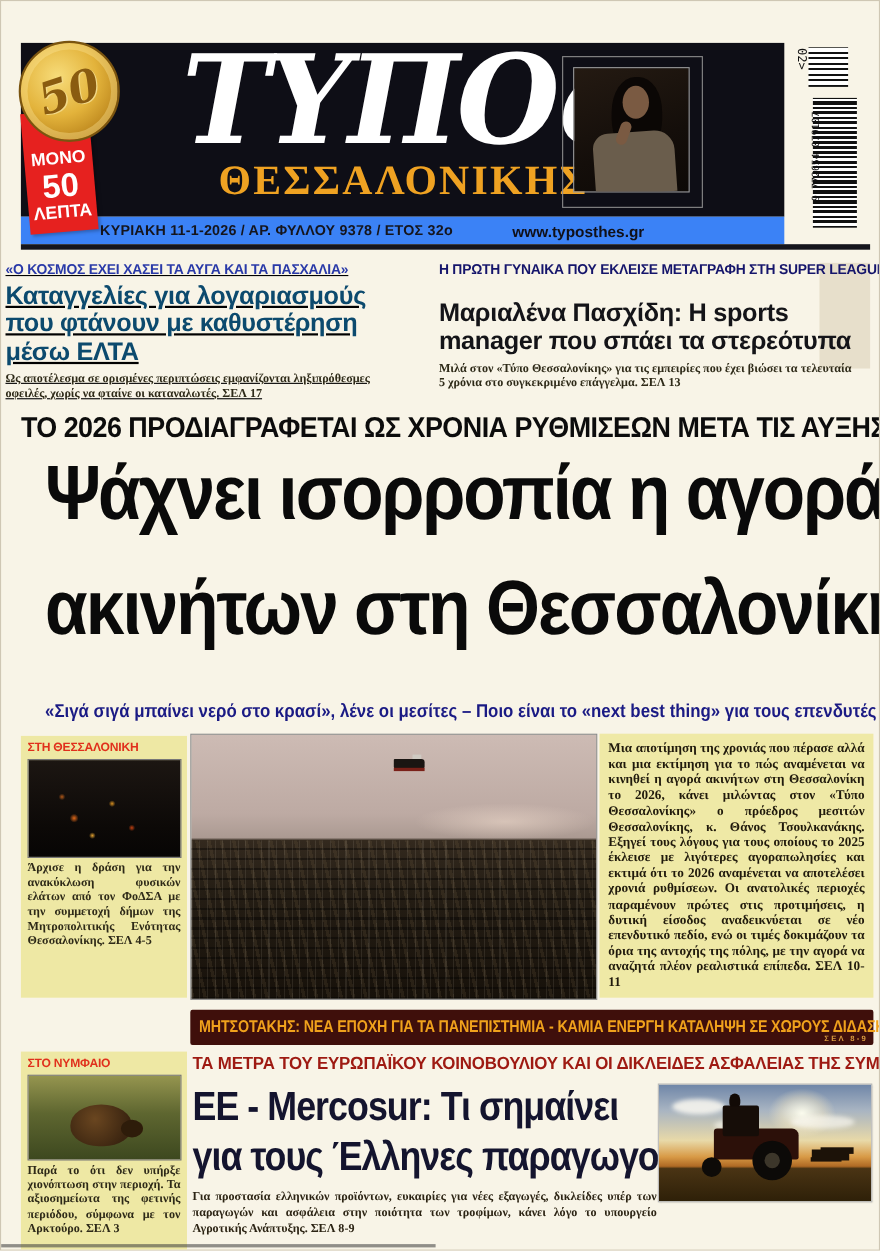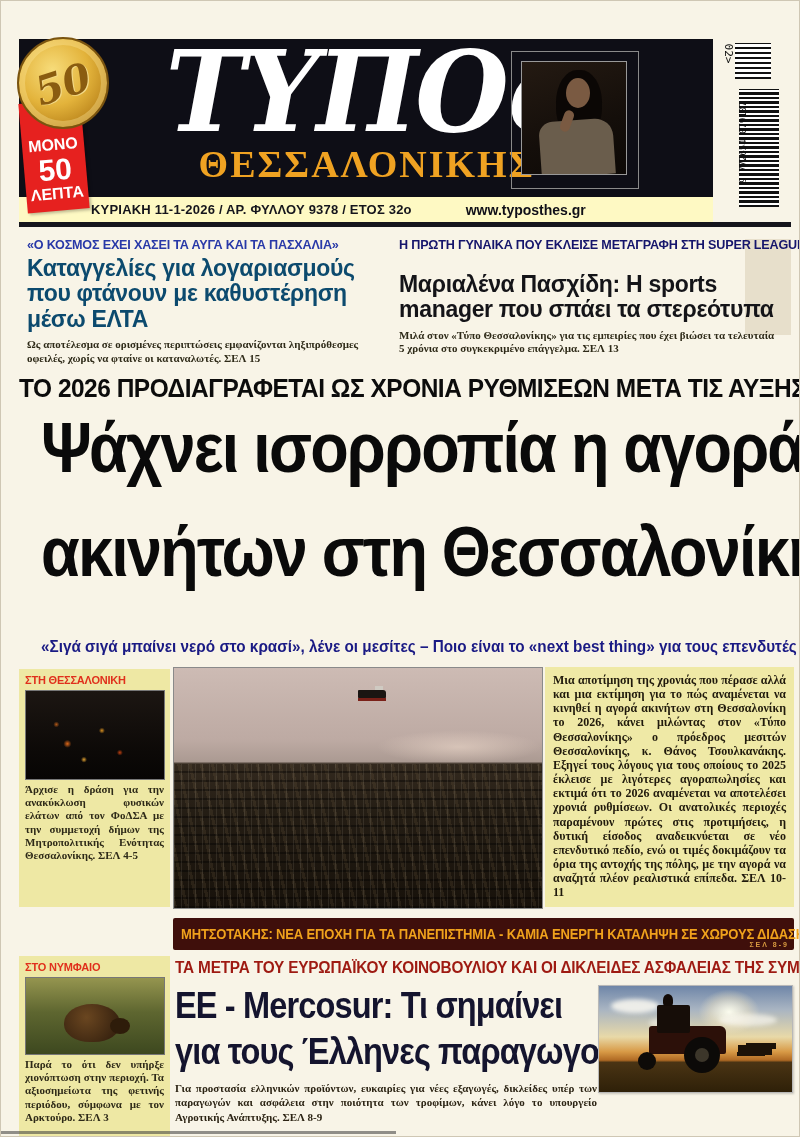--- a/index.html
+++ b/index.html
@@ -30,42 +30,42 @@
         box-shadow:inset 0 0 0 6px rgba(255,235,160,.35);}
   .coin span{font-family:"DejaVu Serif",serif;font-style:italic;font-weight:bold;
              font-size:40px;color:#8a5c10;transform:rotate(-18deg);text-shadow:1px 1px 0 #f2d988;}
   .ribbon{left:22px;top:100px;width:62px;height:110px;background:#e6211f;z-index:3;
           transform:rotate(-5deg);display:flex;flex-direction:column;align-items:center;
           justify-content:flex-end;padding-bottom:8px;box-sizing:border-box;color:#ffffff;
           font-weight:bold;box-shadow:2px 2px 3px rgba(0,0,0,.25);}
   .ribbon .r1,.ribbon .r3{font-size:16px;line-height:1.1;}
   .ribbon .r2{font-size:30px;line-height:1.05;}
 
-  .datebar{left:18px;top:196px;width:694px;height:25px;background:#fef9c3;display:flex;
+  .datebar{left:18px;top:196px;width:694px;height:25px;background:#3b82f6;display:flex;
            align-items:center;padding-left:72px;box-sizing:border-box;gap:14px;}
   .datebar .dl{font-size:13px;font-weight:bold;color:#15151c;letter-spacing:.2px;}
   .datebar .site{font-size:14px;font-weight:bold;color:#101018;margin-left:40px;}
   .mastrule{left:18px;top:221px;width:772px;height:5px;background:#15151c;}
 
   
   .bc-zone{left:716px;top:40px;width:76px;height:180px;}
   .bc-top{position:absolute;left:2px;top:6px;font-family:"DejaVu Sans Mono",monospace;
           font-size:11px;color:#111;transform:rotate(90deg);transform-origin:center;}
   .bc-bars1{position:absolute;left:18px;top:2px;width:36px;height:36px;
             background:repeating-linear-gradient(0deg,#111 0 2px,#fff 2px 5px);}
   .bc-bars2{position:absolute;left:22px;top:48px;width:40px;height:118px;
             background:repeating-linear-gradient(0deg,#111 0 2px,#fff 2px 4px,#111 4px 7px,#fff 7px 9px);}
   .bc-num{position:absolute;left:-34px;top:96px;width:120px;text-align:center;
           font-family:"DejaVu Sans Mono",monospace;font-size:9px;color:#111;
           transform:rotate(-90deg);}
 
   
   .ghost{left:744px;top:238px;width:46px;height:96px;background:#d8cdb4;opacity:.55;}
   .teaser{display:block;}
-  .t-left{left:26px;top:236px;width:362px;}
+  .t-left{left:4px;top:236px;width:362px;text-decoration:underline;}
   .t-right{left:398px;top:236px;width:382px;}
   .t-kicker{font-size:13px;font-weight:bold;letter-spacing:-.2px;transform:scaleX(.97);transform-origin:left;white-space:nowrap;}
   .t-left .t-kicker{color:#2939a8;}
   .t-right .t-kicker{color:#15156b;}
   .t-head{font-size:23px;font-weight:bold;line-height:1.1;margin-top:4px;letter-spacing:-.3px;}
   .t-left .t-head{color:#0c4a6e;}
   .t-right .t-head{color:#141418;margin-top:20px;}
   .t-body{font-family:"Liberation Serif",serif;font-weight:bold;font-size:11px;line-height:1.25;
           color:#2e2a18;margin-top:6px;}
 
@@ -192,21 +192,21 @@
     <span class="bc-top">02&gt;</span>
     <div class="bc-bars1"></div>
     <div class="bc-bars2"></div>
     <span class="bc-num">9 772654 079107</span>
   </div>
 
   <div class="abs ghost"></div>
   <div class="abs teaser t-left">
     <div class="t-kicker">«Ο ΚΟΣΜΟΣ ΕΧΕΙ ΧΑΣΕΙ ΤΑ ΑΥΓΑ ΚΑΙ ΤΑ ΠΑΣΧΑΛΙΑ»</div>
     <div class="t-head">Καταγγελίες για λογαριασμούς που φτάνουν με καθυστέρηση μέσω ΕΛΤΑ</div>
-    <div class="t-body">Ως αποτέλεσμα σε ορισμένες περιπτώσεις εμφανίζονται ληξιπρόθεσμες οφειλές, χωρίς να φταίνε οι καταναλωτές. ΣΕΛ 15</div>
+    <div class="t-body">Ως αποτέλεσμα σε ορισμένες περιπτώσεις εμφανίζονται ληξιπρόθεσμες οφειλές, χωρίς να φταίνε οι καταναλωτές. ΣΕΛ 17</div>
   </div>
   <div class="abs teaser t-right">
     <div class="t-kicker">Η ΠΡΩΤΗ ΓΥΝΑΙΚΑ ΠΟΥ ΕΚΛΕΙΣΕ ΜΕΤΑΓΡΑΦΗ ΣΤΗ SUPER LEAGUE 1</div>
     <div class="t-head">Μαριαλένα Πασχίδη: Η sports manager που σπάει τα στερεότυπα</div>
     <div class="t-body">Μιλά στον «Τύπο Θεσσαλονίκης» για τις εμπειρίες που έχει βιώσει τα τελευταία 5 χρόνια στο συγκεκριμένο επάγγελμα. ΣΕΛ 13</div>
   </div>
 
   <div class="abs overline">ΤΟ 2026 ΠΡΟΔΙΑΓΡΑΦΕΤΑΙ ΩΣ ΧΡΟΝΙΑ ΡΥΘΜΙΣΕΩΝ ΜΕΤΑ ΤΙΣ ΑΥΞΗΣΕΙΣ</div>
   <div class="abs bigline h1a">Ψάχνει ισορροπία η αγορά</div>
   <div class="abs bigline h1b">ακινήτων στη Θεσσαλονίκη</div>

